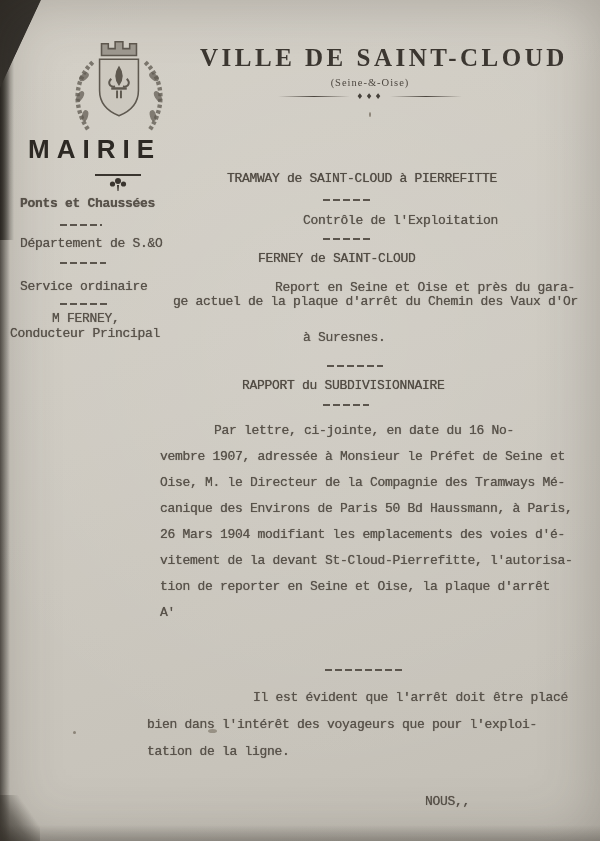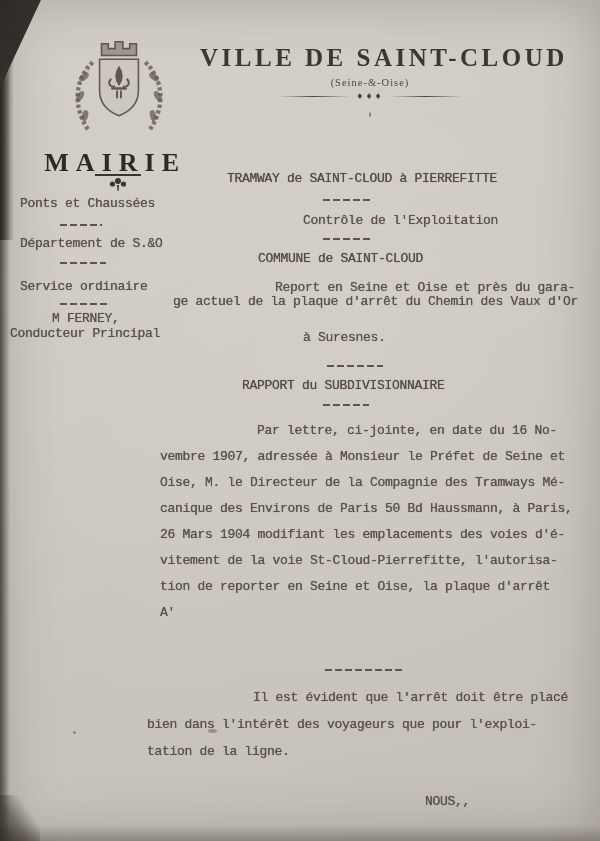--- a/index.html
+++ b/index.html
@@ -36,22 +36,22 @@
   .city-title{position:absolute;left:200px;top:44px;width:340px;text-align:center;
     font-family:"Liberation Serif","DejaVu Serif",serif;font-size:25px;font-weight:600;
     letter-spacing:3.5px;color:#3c3731;white-space:nowrap;}
   .dept-sub{position:absolute;left:200px;top:77px;width:340px;text-align:center;
     font-family:"Liberation Serif","DejaVu Serif",serif;font-size:10.5px;
     letter-spacing:1px;color:#4c463f;}
   .orn{position:absolute;left:240px;top:92px;width:260px;display:flex;
     align-items:center;justify-content:center;gap:6px;color:#4c463f;}
   .orn .bar{height:1px;width:72px;background:linear-gradient(to right,rgba(76,70,63,0),#4c463f,rgba(76,70,63,0));}
   .orn .glyphs{font-family:"DejaVu Sans",sans-serif;font-size:8px;letter-spacing:2px;color:#45403a;}
-  .mairie{position:absolute;left:28px;top:148px;width:158px;text-align:right;
-    font-family:Liberation Serif, serif;font-size:26px;font-weight:bold;
+  .mairie{position:absolute;left:28px;top:134px;width:158px;text-align:left;
+    font-family:Liberation Sans, sans-serif;font-size:26px;font-weight:bold;
     letter-spacing:7px;color:#2d2924;white-space:nowrap;}
   .mairie-orn{position:absolute;left:88px;top:174px;width:60px;text-align:center;color:#3a352f;}
   .mairie-orn .bar{height:2px;width:46px;margin:0 auto;background:#3a352f;}
   .mairie-orn svg{display:block;margin:0 auto;}
   .crest{position:absolute;left:60px;top:36px;width:118px;height:102px;}
 
   .main{position:absolute;left:145px;top:0;width:455px;height:841px;}
   .main .line{position:absolute;}
   .para{position:absolute;font-size:13px;letter-spacing:-0.3px;color:#59534b;
     text-shadow:0 0 .7px rgba(73,67,59,.85);}
@@ -111,51 +111,51 @@
       <g fill="#3a352f">
           <circle cx="11" cy="5" r="3"></circle>
           <circle cx="5.5" cy="8" r="2.6"></circle>
           <circle cx="16.5" cy="8" r="2.6"></circle>
           <path d="M10,9 L12,9 L11.5,15 L10.5,15 Z"></path>
         </g>
     </svg>
   </div>
 
 
-  <div class="tw" style="left:20px;top:196px;">Ponts et Chaussées</div>
+  <div class="tw" style="left:20px;top:196px;font-weight:bold;">Ponts et Chaussées</div>
   <div class="tdash" style="left:60px;top:224px;width:42px;"></div>
   <div class="tw" style="left:20px;top:236px;">Département de S.&amp;O</div>
   <div class="tdash" style="left:60px;top:262px;width:46px;"></div>
   <div class="tw" style="left:20px;top:279px;">Service ordinaire</div>
   <div class="tdash" style="left:60px;top:303px;width:50px;"></div>
   <div class="tw" style="left:52px;top:311px;">M FERNEY,</div>
   <div class="tw" style="left:10px;top:326px;">Conducteur Principal</div>
 
   <div class="main">
     <div class="tw tw-caps line" style="left:82px;top:171px;">TRAMWAY de SAINT-CLOUD à PIERREFITTE</div>
     <div class="tdash" style="left:178px;top:199px;width:50px;"></div>
     <div class="tw line" style="left:158px;top:213px;">Contrôle de l'Exploitation</div>
     <div class="tdash" style="left:178px;top:238px;width:48px;"></div>
-    <div class="tw tw-caps line" style="left:113px;top:251px;">COMMUNE de SAINT-CLOUD</div>
+    <div class="tw tw-caps line" style="left:113px;top:251px;">FERNEY de SAINT-CLOUD</div>
 
     <div class="tw line" style="left:130px;top:280px;">Report en Seine et Oise et près du gara-</div>
     <div class="tw line" style="left:28px;top:294px;">ge actuel de la plaque d'arrêt du Chemin des Vaux d'Or</div>
     <div class="tw line" style="left:158px;top:330px;">à Suresnes.</div>
     <div class="tdash" style="left:182px;top:365px;width:56px;"></div>
 
     <div class="tw tw-caps line" style="left:97px;top:378px;">RAPPORT du SUBDIVISIONNAIRE</div>
     <div class="tdash" style="left:178px;top:404px;width:46px;"></div>
 
     <div class="para" style="left:15px;top:418px;line-height:26px;">
-      <div style="margin-left:97px;">Par lettre, ci-jointe, en date du 16 No-</div>
+      <div style="margin-left:54px;">Par lettre, ci-jointe, en date du 16 No-</div>
       <div>vembre 1907, adressée à Monsieur le Préfet de Seine et</div>
       <div>Oise, M. le Directeur de la Compagnie des Tramways Mé-</div>
       <div>canique des Environs de Paris 50 Bd Haussmann, à Paris,</div>
       <div>26 Mars 1904 modifiant les emplacements des voies d'é-</div>
-      <div>vitement de la voie St-Cloud-Pierrefitte, l'autorisa-</div>
+      <div>vitement de la devant St-Cloud-Pierrefitte, l'autorisa-</div>
       <div>tion de reporter en Seine et Oise, la plaque d'arrêt</div>
       <div>A'</div>
     </div>
     <div class="tdash" style="left:180px;top:669px;width:78px;"></div>
 
     <div class="para" style="left:2px;top:684px;line-height:27px;">
       <div style="margin-left:106px;">Il est évident que l'arrêt doit être placé</div>
       <div>bien dans l'intérêt des voyageurs que pour l'exploi-</div>
       <div>tation de la ligne.</div>
     </div>

